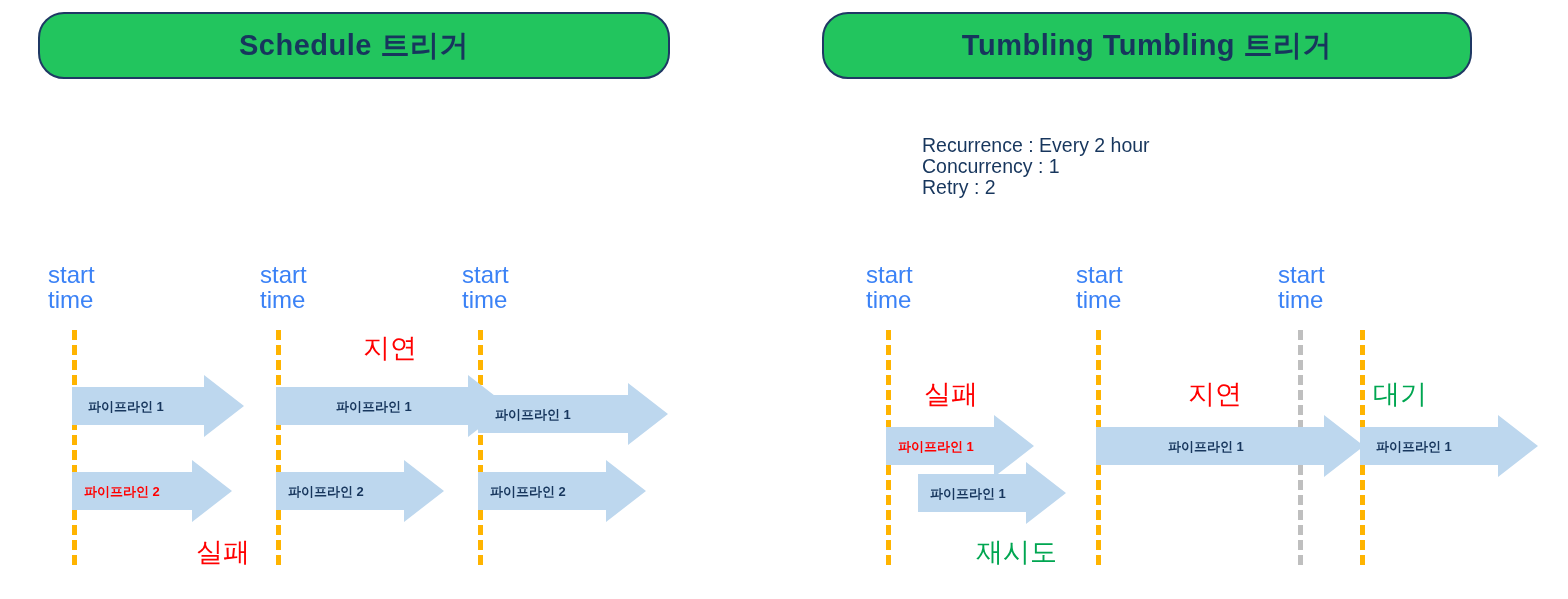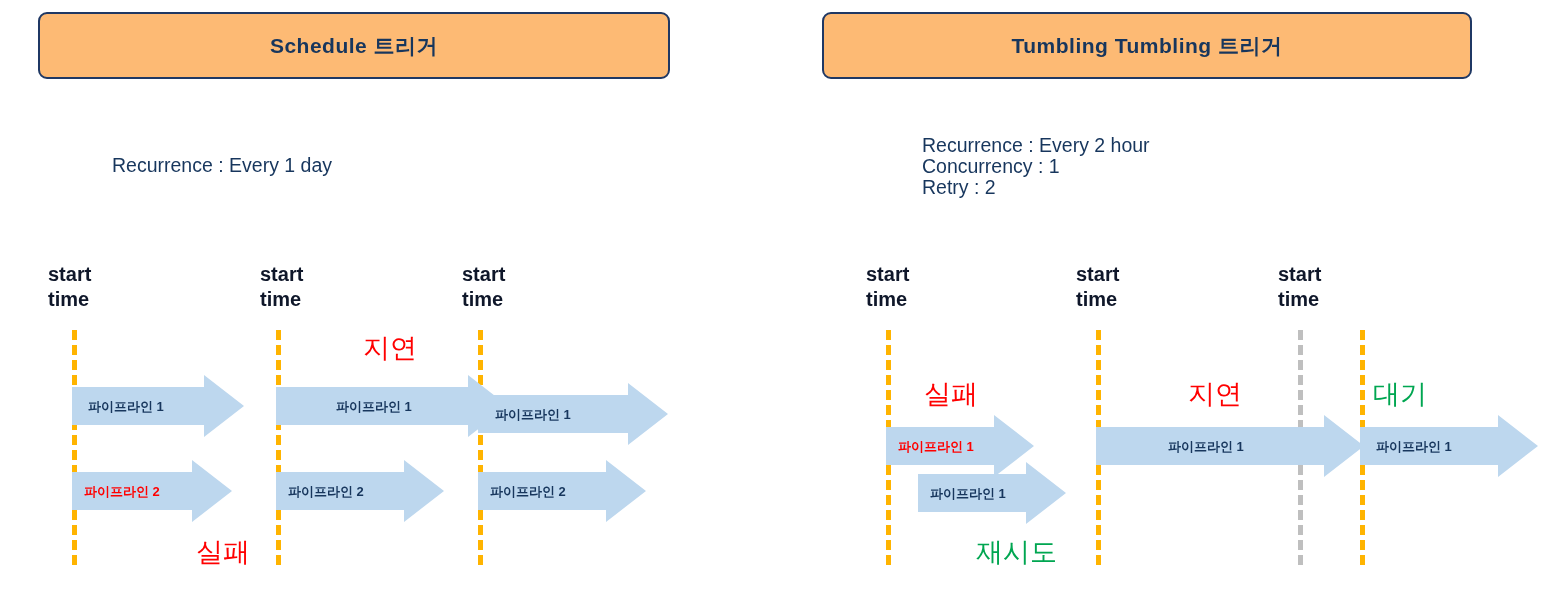--- a/index.html
+++ b/index.html
@@ -19,27 +19,27 @@
     position: absolute;
     top: 0;
     height: 599px;
   }
   #panel-left  { left: 0;   width: 790px; }
   #panel-right { left: 790px; width: 778px; }
 
   .title-box {
     position: absolute;
     border: 2px solid #1f3864;
-    border-radius: 9px;
-    background: #fdba74;
+    border-radius: 26px;
+    background: #22c55e;
     display: flex;
     align-items: center;
     justify-content: center;
     font-weight: bold;
-    font-size: 21px;
+    font-size: 29px;
     color: #17365d;
     letter-spacing: 0.5px;
   }
   #title-left {
     left: 38px; top: 12px; width: 628px; height: 63px;
   }
   #title-right {
     left: 32px; top: 12px; width: 646px; height: 63px;
   }
 
@@ -49,25 +49,24 @@
     color: #17365d;
     line-height: 21px;
     white-space: pre-line;
   }
   #recurrence-left  { left: 112px; top: 155px; }
   #recurrence-right { left: 132px; top: 135px; }
 
   
   .time-label {
     position: absolute;
-    font-size: 20px;
-    color: #0f172a;
+    font-size: 24px;
+    color: #3b82f6;
     line-height: 25px;
     white-space: pre-line;
-    font-weight: bold;
   }
 
   
   .vline {
     position: absolute;
     width: 5px;
     border-left: 5px dashed #FFB400;
     height: 235px;
   }
   .vline.grey {
@@ -91,21 +90,20 @@
   .annot-red   { color: #ff0000; }
   .annot-green { color: #00a651; }
 </style>
 </head>
 <body>
 
 <div class="panel" id="panel-left">
 
   <div class="title-box" id="title-left">Schedule 트리거</div>
 
-  <div class="recurrence" id="recurrence-left">Recurrence : Every 1 day</div>
 
   <div class="time-label" style="left:48px; top:262px;">start
 time</div>
   <div class="time-label" style="left:260px; top:262px;">start
 time</div>
   <div class="time-label" style="left:462px; top:262px;">start
 time</div>
 
   <div class="vline" style="left:72px; top:330px;"></div>
   <div class="vline" style="left:276px; top:330px;"></div>

